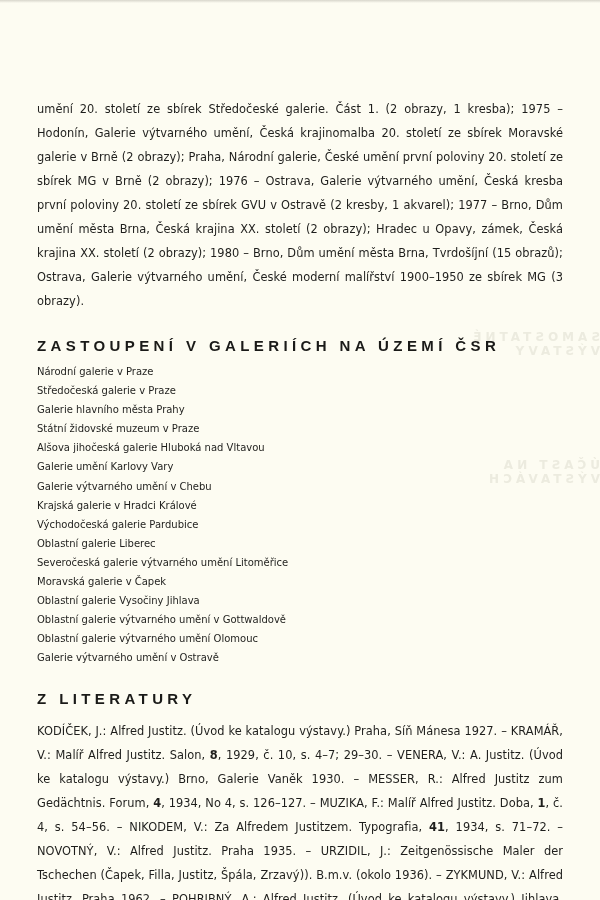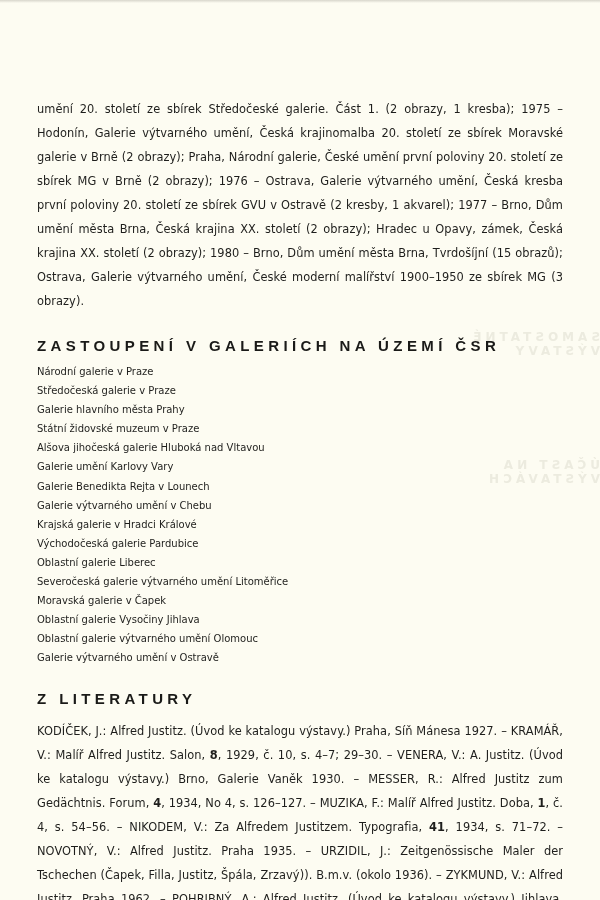--- a/index.html
+++ b/index.html
@@ -56,28 +56,28 @@
   <p class="para">umění 20. století ze sbírek Středočeské galerie. Část 1. (2 obrazy, 1 kresba); 1975 – Hodonín, Galerie výtvarného umění, Česká krajinomalba 20. století ze sbírek Moravské galerie v Brně (2 obrazy); Praha, Národní galerie, České umění první poloviny 20. století ze sbírek MG v Brně (2 obrazy); 1976 – Ostrava, Galerie výtvarného umění, Česká kresba první poloviny 20. století ze sbírek GVU v Ostravě (2 kresby, 1 akvarel); 1977 – Brno, Dům umění města Brna, Česká krajina XX. století (2 obrazy); Hradec u Opavy, zámek, Česká krajina XX. století (2 obrazy); 1980 – Brno, Dům umění města Brna, Tvrdošíjní (15 obrazů); Ostrava, Galerie výtvarného umění, České moderní malířství 1900–1950 ze sbírek MG (3 obrazy).</p>
 
   <h2 class="heading h1">ZASTOUPENÍ V GALERIÍCH NA ÚZEMÍ ČSR</h2>
   <ul class="list">
     <li>Národní galerie v Praze</li>
     <li>Středočeská galerie v Praze</li>
     <li>Galerie hlavního města Prahy</li>
     <li>Státní židovské muzeum v Praze</li>
     <li>Alšova jihočeská galerie Hluboká nad Vltavou</li>
     <li>Galerie umění Karlovy Vary</li>
-    <li>Galerie Benedikta Rejta v Lounech</li>
     <li>Galerie výtvarného umění v Chebu</li>
     <li>Krajská galerie v Hradci Králové</li>
     <li>Východočeská galerie Pardubice</li>
     <li>Oblastní galerie Liberec</li>
     <li>Severočeská galerie výtvarného umění Litoměřice</li>
     <li>Moravská galerie v Čapek</li>
     <li>Oblastní galerie Vysočiny Jihlava</li>
+    <li>Oblastní galerie výtvarného umění v Gottwaldově</li>
     <li>Oblastní galerie výtvarného umění Olomouc</li>
     <li>Galerie výtvarného umění v Ostravě</li>
   </ul>
 
   <h2 class="heading h2">Z LITERATURY</h2>
   <p class="para refs"><span>KODÍČEK, J.: Alfred Justitz. (Úvod ke katalogu výstavy.) Praha, Síň Mánesa 1927. – KRAMÁŘ, V.: Malíř Alfred Justitz. Salon, </span><span class="bold">8</span><span>, 1929, č. 10, s. 4–7; 29–30. – VENERA, V.: A. Justitz. (Úvod ke katalogu výstavy.) Brno, Galerie Vaněk 1930. – MESSER, R.: Alfred Justitz zum Gedächtnis. Forum, </span><span class="bold">4</span><span>, 1934, No 4, s. 126–127. – MUZIKA, F.: Malíř Alfred Justitz. Doba, </span><span class="bold">1</span><span>, č. 4, s. 54–56. – NIKODEM, V.: Za Alfredem Justitzem. Typografia, </span><span class="bold">41</span><span>, 1934, s. 71–72. – NOVOTNÝ, V.: Alfred Justitz. Praha 1935. – URZIDIL, J.: Zeitgenössische Maler der Tschechen (Čapek, Filla, Justitz, Špála, Zrzavý)). B.m.v. (okolo 1936). – ZYKMUND, V.: Alfred Justitz. Praha 1962. – POHRIBNÝ, A.: Alfred Justitz. (Úvod ke katalogu výstavy.) Jihlava, Oblastní galerie Vysočiny (1967). – DOHNALOVÁ, M.: Kresby Alfreda Justitze ve sbírkách Moravské galerie. Bulletin Moravské galerie v Brně, 1982, č. 33, s. 22–27.</span></p>
 </div>
 
 <div class="pagenum">
   <span class="bar"></span>

